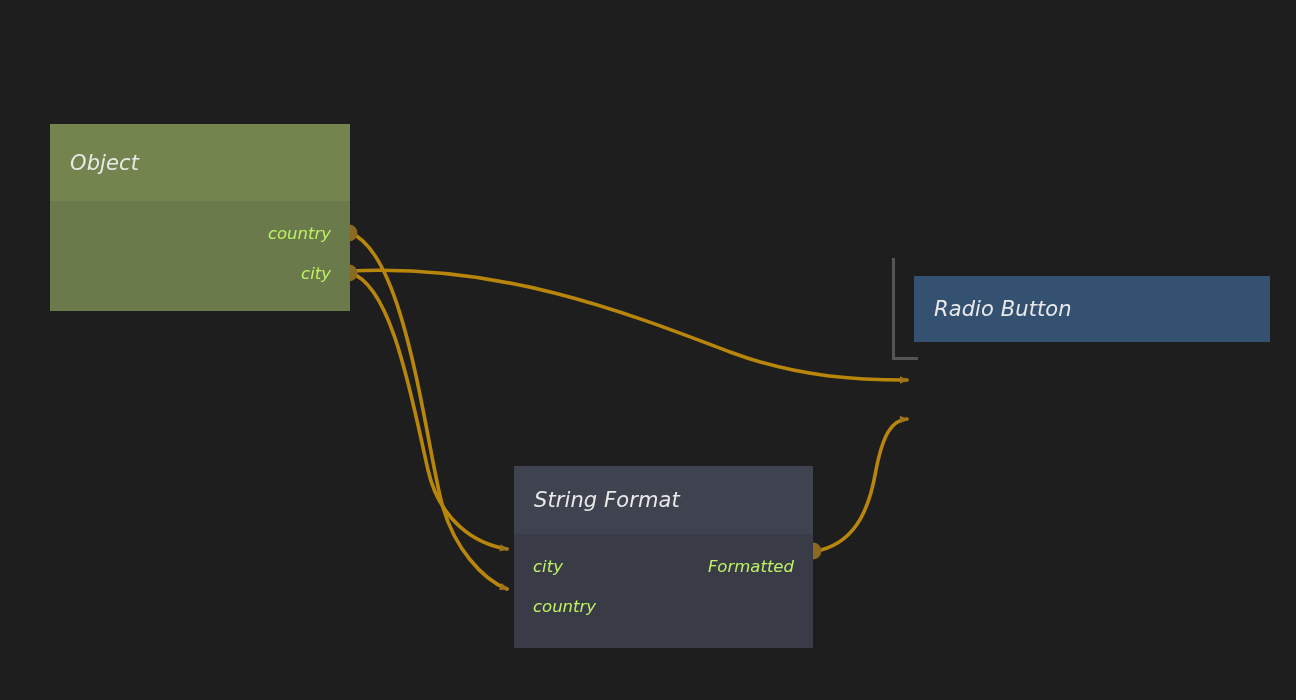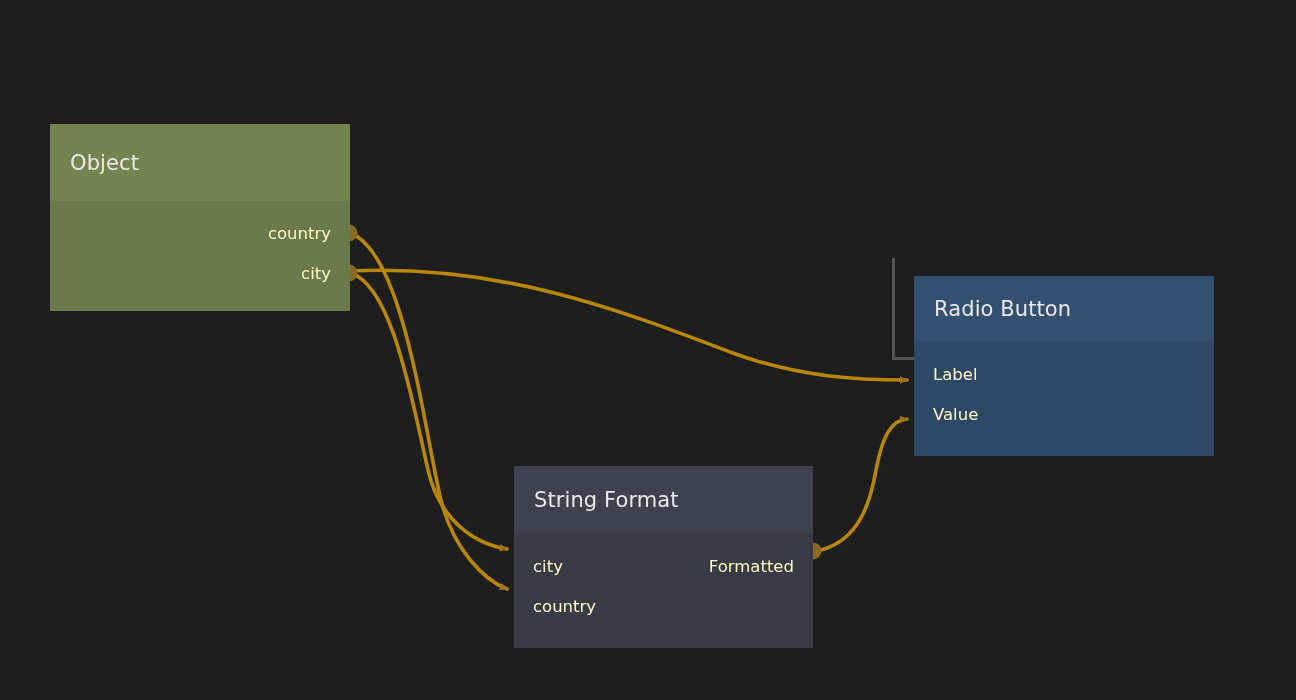--- a/index.html
+++ b/index.html
@@ -12,20 +12,21 @@
   body {
     background: #1e1e1e;
     font-family: "DejaVu Sans", "Liberation Sans", sans-serif;
     position: relative;
   }
   #canvas {
     position: absolute;
     inset: 0;
     width: 1296px;
     height: 700px;
+    font-style: italic;
   }
   #wires {
     position: absolute;
     left: 0; top: 0;
     width: 1296px;
     height: 700px;
     pointer-events: none;
     z-index: 5;
   }
   .node {
@@ -49,40 +50,40 @@
     position: relative;
     padding-top: 12px;
   }
   .port-row {
     position: relative;
     height: 40px;
     display: flex;
     align-items: center;
   }
   .port-label {
-    color: #fef9c3;
+    color: #bef264;
     font-size: 16.5px;
     font-weight: 400;
     white-space: nowrap;
   }
   .port-row.out { justify-content: flex-end; padding-right: 19px; }
   .port-row.in  { justify-content: flex-start; padding-left: 19px; }
   .port-row.split { justify-content: space-between; padding-left: 19px; padding-right: 19px; }
 
   
   #node-object { left: 50px; top: 124px; width: 300px; height: 187px; }
   #node-object .node-header { background: #74844f; height: 77px; }
   #node-object .node-body { background: #6b7a4a; height: 110px; }
 
   
   #node-group { left: 874px; top: 184px; width: 300px; height: 68px; }
   #node-group .node-header { background: #355274; height: 68px; }
 
   
-  #node-radio { left: 914px; top: 276px; width: 300px; height: 180px; }
+  #node-radio { left: 914px; top: 276px; width: 356px; height: 180px; }
   #node-radio .node-header { background: #355172; height: 66px; }
   #node-radio .node-body { background: #2e4866; height: 114px; }
 
   
   #node-stringformat { left: 514px; top: 466px; width: 299px; height: 182px; }
   #node-stringformat .node-header { background: #3f434f; height: 68px; }
   #node-stringformat .node-body { background: #393c47; height: 114px; }
 
   
   #group-bracket {
@@ -135,28 +136,20 @@
         <span class="port-label">city</span>
       </div>
     </div>
   </div>
 
 
   <div class="node" id="node-radio">
     <div class="node-header">
       <span class="node-title">Radio Button</span>
     </div>
-    <div class="node-body">
-      <div class="port-row in">
-        <span class="port-label">Label</span>
-      </div>
-      <div class="port-row in">
-        <span class="port-label">Value</span>
-      </div>
-    </div>
   </div>
 
   <div class="node" id="node-stringformat">
     <div class="node-header">
       <span class="node-title">String Format</span>
     </div>
     <div class="node-body">
       <div class="port-row split">
         <span class="port-label">city</span>
         <span class="port-label">Formatted</span>

